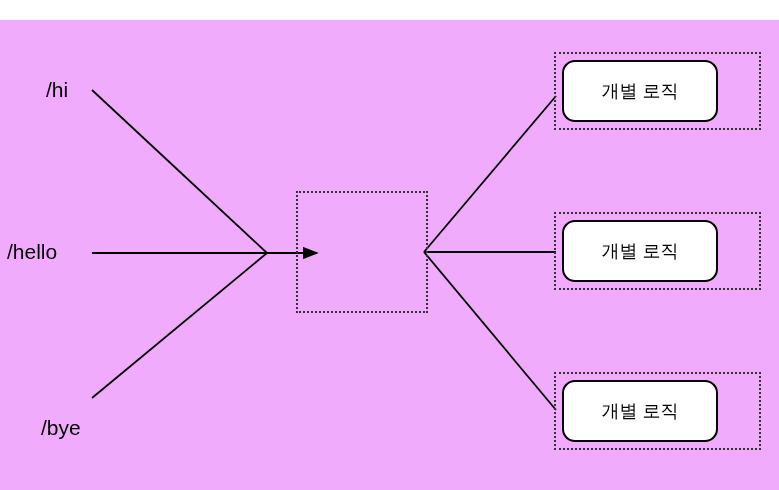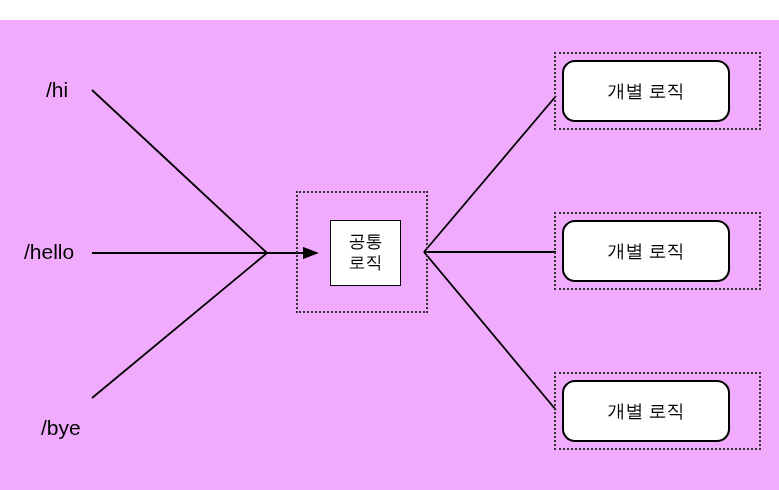--- a/index.html
+++ b/index.html
@@ -69,21 +69,21 @@
     left: 554px;
     width: 207px;
     height: 78px;
   }
   .branch-group.g1 { top: 32px; }
   .branch-group.g2 { top: 192px; }
   .branch-group.g3 { top: 352px; }
   .rounded-box {
     position: absolute;
     left: 562px;
-    width: 168px;
+    width: 156px;
     height: 62px;
     border: 2px solid #000000;
     border-radius: 13px;
     box-sizing: border-box;
     background: #ffffff;
     display: flex;
     align-items: center;
     justify-content: center;
   }
   .rounded-box.b1 { top: 40px; }
@@ -112,28 +112,24 @@
     <line x1="92" y1="378" x2="267" y2="233" stroke="#000000" stroke-width="1.8"></line>
 
     <line x1="267" y1="233" x2="317" y2="233" stroke="#000000" stroke-width="1.8" marker-end="url(#arrowhead)"></line>
 
     <line x1="424" y1="232" x2="556" y2="76" stroke="#000000" stroke-width="1.8"></line>
     <line x1="424" y1="232" x2="556" y2="232" stroke="#000000" stroke-width="1.8"></line>
     <line x1="424" y1="232" x2="556" y2="390" stroke="#000000" stroke-width="1.8"></line>
   </svg>
 
   <div class="route-label" style="left:46px; top:59px;">/hi</div>
-  <div class="route-label" style="left:24px; top:221px;">/hello</div>
+  <div class="route-label" style="left:7px; top:221px;">/hello</div>
   <div class="route-label" style="left:41px; top:397px;">/bye</div>
 
   <div class="dotted-group center-group"></div>
-  <div class="inner-square">
-    <span>공통</span>
-    <span>로직</span>
-  </div>
 
   <div class="dotted-group branch-group g1"></div>
   <div class="rounded-box b1">
     <span>개별 로직</span>
   </div>
 
   <div class="dotted-group branch-group g2"></div>
   <div class="rounded-box b2">
     <span>개별 로직</span>
   </div>

